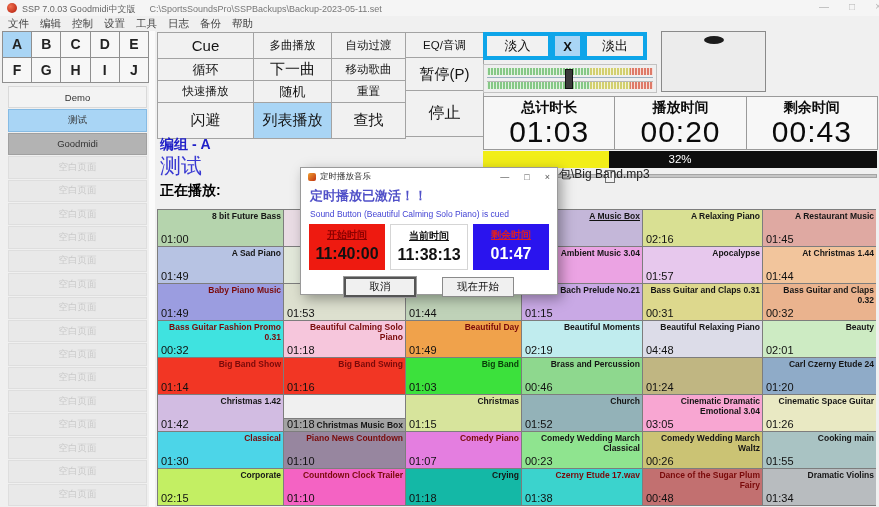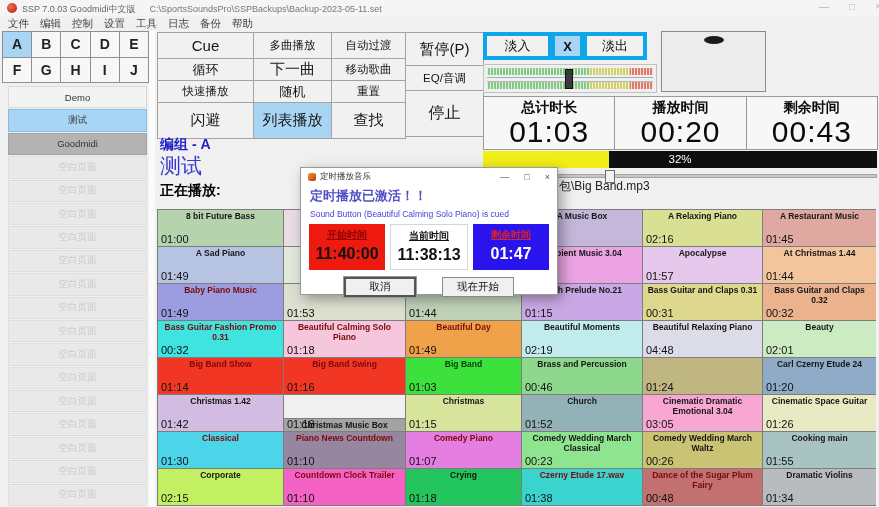--- a/index.html
+++ b/index.html
@@ -71,26 +71,26 @@
   .progress{position:absolute;left:483px;top:151px;width:394px;height:17px;background:#0e0e0e;}
   .pfill{position:absolute;left:0;top:0;height:100%;background:#f2ee18;}
   .plabel{position:absolute;width:100%;text-align:center;top:2px;font-size:11.5px;color:#fff;}
   .seek{position:absolute;left:483px;top:169px;width:394px;height:13px;}
   .sgroove{position:absolute;left:0;right:0;top:5px;height:2px;background:#c6c6c6;border:1px solid #a5a5a5;}
   .shandle{position:absolute;top:1px;width:8px;height:11px;background:#f2f2f2;border:1px solid #707070;}
   
   .group-label{position:absolute;left:160px;top:136px;font-size:14px;font-weight:bold;color:#2020c8;}
   .page-name{position:absolute;left:160px;top:152px;font-size:21px;color:#3a3ad2;}
   .playing-label{position:absolute;left:160px;top:182px;font-size:14px;font-weight:bold;color:#000;}
-  .playing-path{position:absolute;left:559px;top:178px;font-size:12px;color:#222;}
+  .playing-path{position:absolute;left:559px;top:166px;font-size:12px;color:#222;}
   
   .grid{position:absolute;left:157px;top:209px;width:719px;height:298px;display:grid;
         grid-template-columns:126px 122px 116px 121px 120px 114px;grid-auto-rows:37px;overflow:hidden;}
   .cell{position:relative;border:1px solid #7d7d7d;margin:0 -1px -1px 0;overflow:hidden;box-sizing:border-box;}
-  .cn{display:block;text-align:center;font-size:8.5px;font-weight:bold;line-height:9.5px;padding:2px 2px 0;}
+  .cn{display:block;text-align:right;font-size:8.5px;font-weight:bold;line-height:9.5px;padding:2px 2px 0;}
   .ct{position:absolute;left:3px;bottom:1px;font-size:11px;color:#111;}
   
   .dialog{position:absolute;left:300px;top:167px;width:258px;height:128px;background:#fff;
           border:1px solid #9a9a9a;box-shadow:4px 4px 12px rgba(0,0,0,.35);z-index:10;box-sizing:border-box;}
   .dtitle{height:17px;display:flex;align-items:center;padding:0 7px;font-size:8.5px;color:#333;}
   .dicon{width:8px;height:8px;border-radius:2px;margin-right:4px;
          background:linear-gradient(135deg,#f0a030,#c03010);}
   .dtext{white-space:nowrap;}
   .dctrls{margin-left:auto;display:flex;gap:15px;font-size:9px;color:#555;}
   .dheading{color:#5050c8;font-weight:bold;font-size:13px;margin:2px 9px 0;}
@@ -179,22 +179,22 @@
       <div class="tbtn lg">下一曲</div>
       <div class="tbtn sm">移动歌曲</div>
       <div class="tbtn sm">快速播放</div>
       <div class="tbtn md">随机</div>
       <div class="tbtn sm">重置</div>
       <div class="tbtn lg">闪避</div>
       <div class="tbtn lg on">列表播放</div>
       <div class="tbtn lg">查找</div>
     </div>
     <div class="tright">
+      <div class="tbtn sm tr1">EQ/音调</div>
       <div class="tbtn lg tr2">暂停(P)</div>
-      <div class="tbtn sm tr1">EQ/音调</div>
       <div class="tbtn xl tr3">停止</div>
     </div>
   </div>
 
   <div class="fade-row">
     <div class="fbtn b-in">淡入</div>
     <div class="fbtn b-x">X</div>
     <div class="fbtn b-out">淡出</div>
   </div>
   <div class="volume">
@@ -243,21 +243,21 @@
         <span class="ct">01:00</span>
       </div>
       <div class="cell" style="background: rgb(233, 220, 228);">
         <span class="cn" style="color: rgb(22, 22, 22);"></span>
         <span class="ct"></span>
       </div>
       <div class="cell" style="background: rgb(223, 228, 216);">
         <span class="cn" style="color: rgb(22, 22, 22);"></span>
         <span class="ct"></span>
       </div>
-      <div class="cell" style="background: rgb(196, 183, 217);">
+      <div class="cell" style="background: rgb(196, 183, 217); text-decoration: underline;">
         <span class="cn" style="color: rgb(22, 22, 22);">A Music Box</span>
         <span class="ct"></span>
       </div>
       <div class="cell" style="background: rgb(217, 224, 147);">
         <span class="cn" style="color: rgb(22, 22, 22);">A Relaxing Piano</span>
         <span class="ct">02:16</span>
       </div>
       <div class="cell" style="background: rgb(223, 169, 162);">
         <span class="cn" style="color: rgb(22, 22, 22);">A Restaurant Music</span>
         <span class="ct">01:45</span>
@@ -407,21 +407,21 @@
         <span class="ct">01:55</span>
       </div>
       <div class="cell" style="background: rgb(195, 239, 99);">
         <span class="cn" style="color: rgb(22, 22, 22);">Corporate</span>
         <span class="ct">02:15</span>
       </div>
       <div class="cell" style="background: rgb(244, 99, 195);">
         <span class="cn" style="color: rgb(122, 10, 10);">Countdown Clock Trailer</span>
         <span class="ct">01:10</span>
       </div>
-      <div class="cell" style="background: #22c55e;">
+      <div class="cell" style="background: #14b8a6;">
         <span class="cn" style="color: rgb(22, 22, 22);">Crying</span>
         <span class="ct">01:18</span>
       </div>
       <div class="cell" style="background: rgb(59, 211, 205);">
         <span class="cn" style="color: rgb(122, 10, 10);">Czerny Etude 17.wav</span>
         <span class="ct">01:38</span>
       </div>
       <div class="cell" style="background: rgb(194, 112, 112);">
         <span class="cn" style="color: rgb(122, 10, 10);">Dance of the Sugar Plum Fairy</span>
         <span class="ct">00:48</span>

